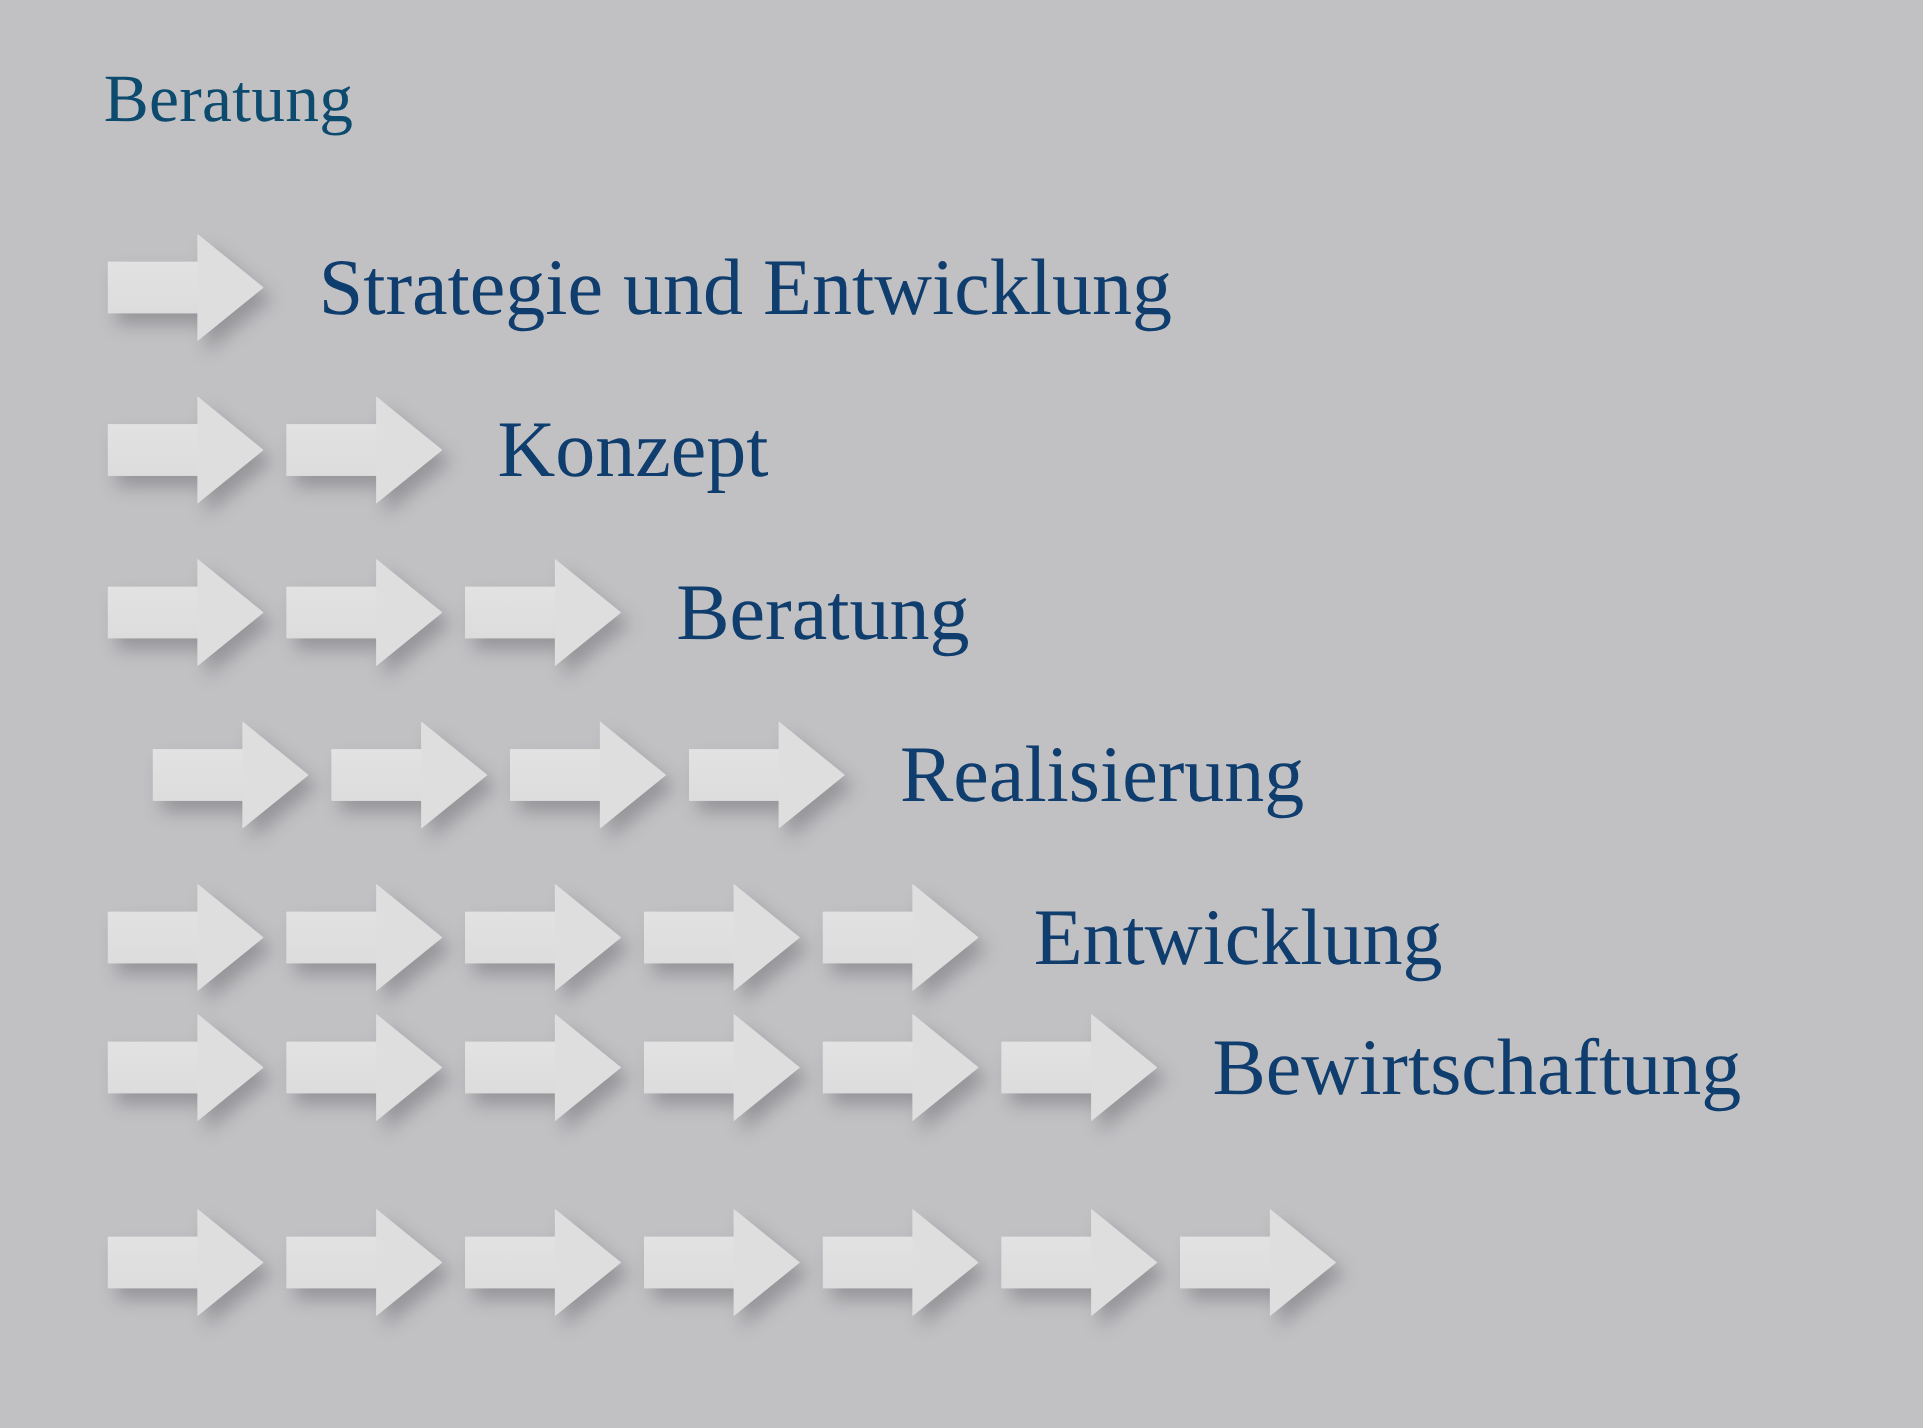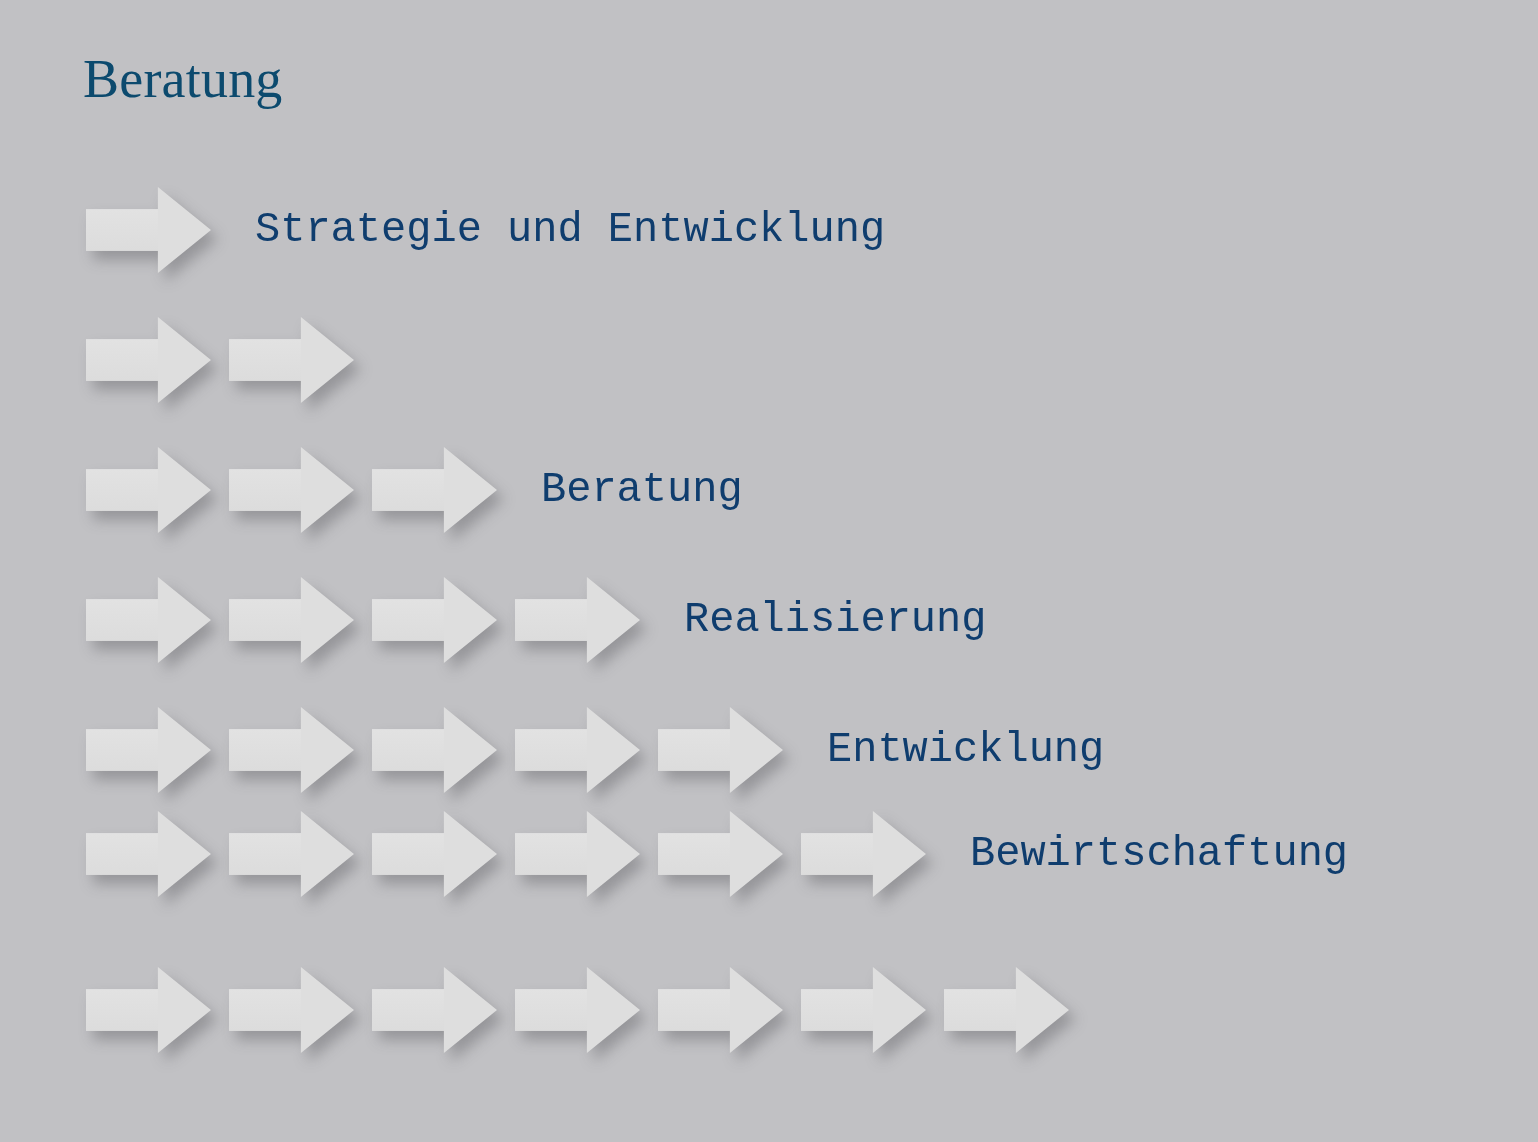--- a/index.html
+++ b/index.html
@@ -74,27 +74,26 @@
     position: absolute;
     left: 0;
     top: 26%;
     width: 57.5%;
     height: 48%;
     background: linear-gradient(180deg, #e2e2e2 0%, #dcdcdc 100%);
   }
 
   
   .row-label {
-    font-size: 42px;
+    font-size: 64px;
     line-height: 1;
     color: #0f3d6e;
     margin-left: 26px;
     white-space: nowrap;
     flex: 0 0 auto;
-    font-family: Liberation Mono, monospace;
   }
 </style>
 </head>
 <body>
 
 <div id="stage">
 
   <div class="title">Beratung</div>
 
   <div id="rows-container">
@@ -108,36 +107,37 @@
       </div>
       <div class="row" style="top: 295px;">
         <div class="row-arrows">
           <div class="arrow">
             <div class="arrow-shape"></div>
           </div>
           <div class="arrow">
             <div class="arrow-shape"></div>
           </div>
         </div>
+        <div class="row-label">Konzept</div>
       </div>
       <div class="row" style="top: 425px;">
         <div class="row-arrows">
           <div class="arrow">
             <div class="arrow-shape"></div>
           </div>
           <div class="arrow">
             <div class="arrow-shape"></div>
           </div>
           <div class="arrow">
             <div class="arrow-shape"></div>
           </div>
         </div>
         <div class="row-label">Beratung</div>
       </div>
-      <div class="row" style="top: 555px;">
+      <div class="row" style="top: 555px; padding-left: 36px;">
         <div class="row-arrows">
           <div class="arrow">
             <div class="arrow-shape"></div>
           </div>
           <div class="arrow">
             <div class="arrow-shape"></div>
           </div>
           <div class="arrow">
             <div class="arrow-shape"></div>
           </div>

